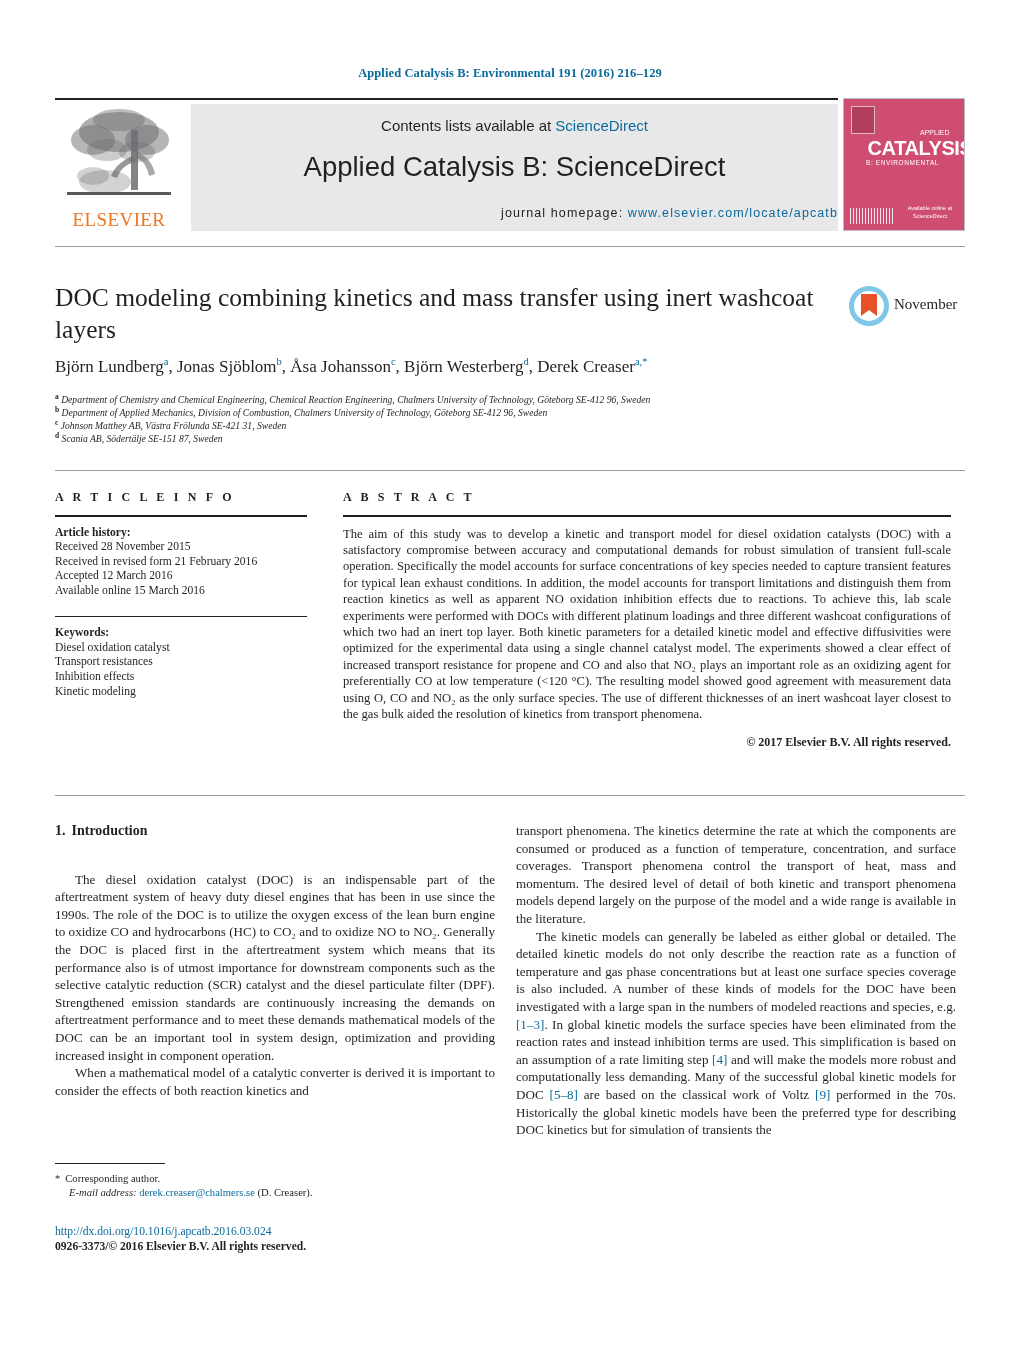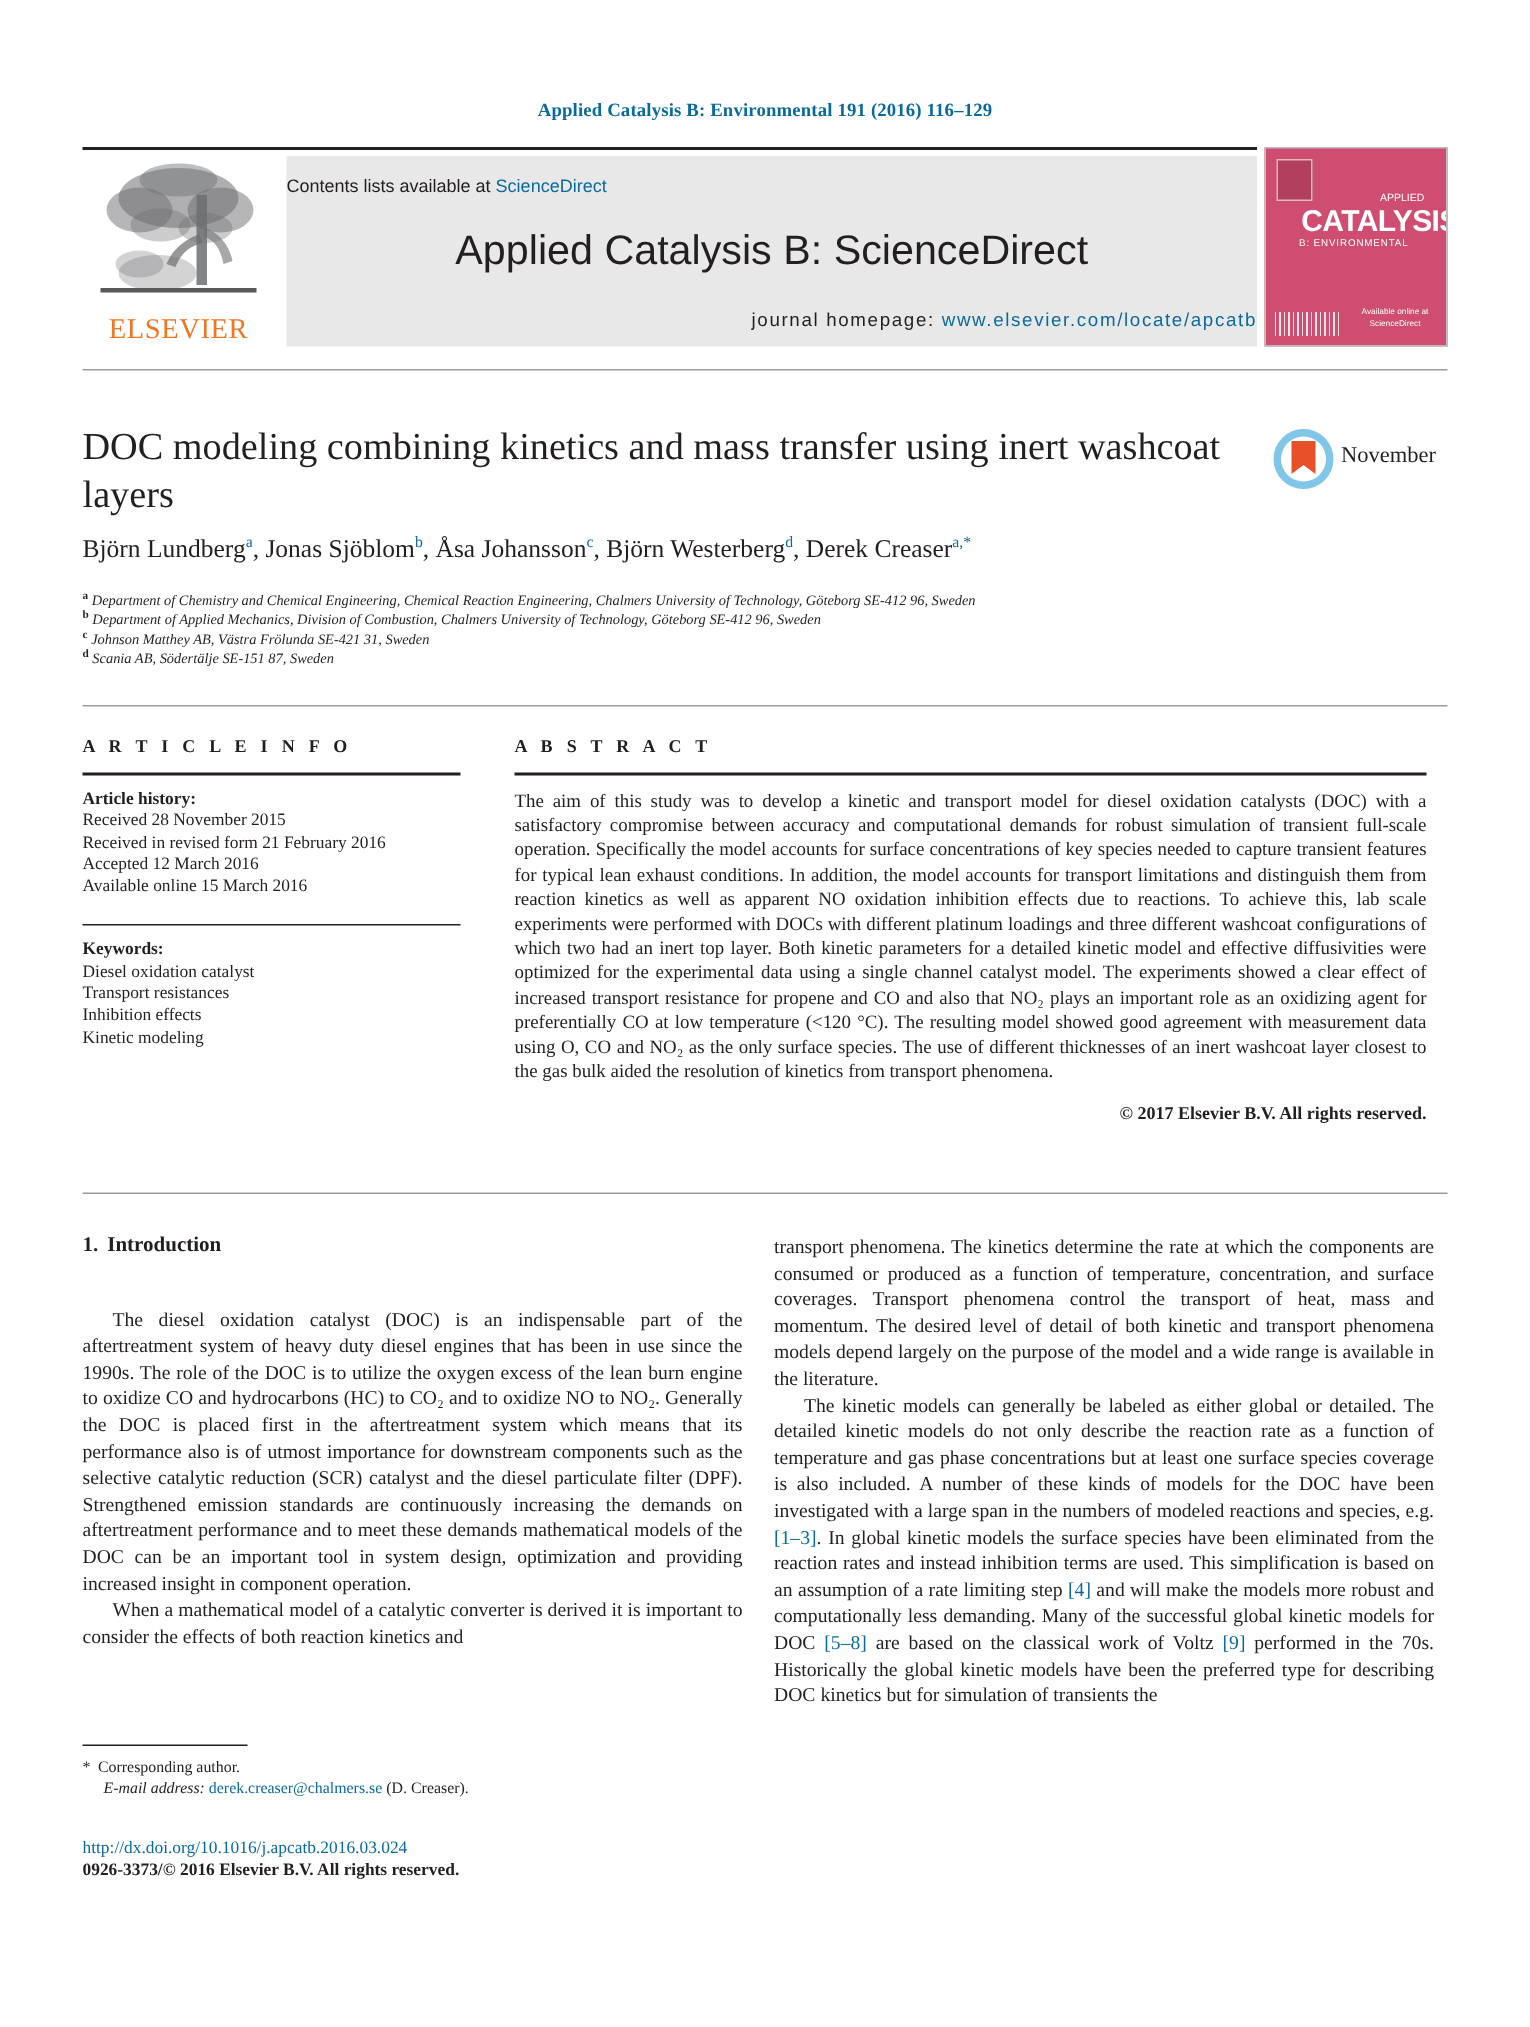--- a/index.html
+++ b/index.html
@@ -72,22 +72,23 @@
     position: absolute;
     top: 6px;
     left: 136px;
     width: 647px;
     height: 127px;
     background: #e8e8e8;
   }
   .band-line1 {
     position: absolute;
     top: 13px; left: 0; width: 647px;
-    font-family: "Liberation Sans", sans-serif;
-    font-size: 12px;
+    text-align: center;
+    font-family: "Liberation Sans", sans-serif;
+    font-size: 15px;
     color: #231f20;
   }
   .band-line1 .sd { color: #0b6a9c; }
   .band-title {
     position: absolute;
     top: 47px; left: 0; width: 647px;
     text-align: center;
     font-family: "Liberation Sans", sans-serif;
     font-size: 27.5px;
     color: #231f20;
@@ -338,21 +339,21 @@
     font-size: 11.6px;
     font-weight: bold;
     color: #231f20;
   }
 </style>
 </head>
 <body>
 
 <div class="page">
 
-  <div class="running-head">Applied Catalysis B: Environmental 191 (2016) 116–129</div>
+  <div class="running-head">Applied Catalysis B: Environmental 191 (2016) 216–129</div>
 
   <div class="masthead">
     <div class="rule-top"></div>
 
     <div class="elsevier-block">
       <svg class="tree-svg" width="112" height="100" viewBox="0 0 112 100">
         <g fill="#6d6e71">
           <ellipse cx="56" cy="26" rx="40" ry="20" opacity="0.55"></ellipse>
           <ellipse cx="30" cy="34" rx="22" ry="15" opacity="0.5"></ellipse>
           <ellipse cx="84" cy="34" rx="22" ry="15" opacity="0.5"></ellipse>

